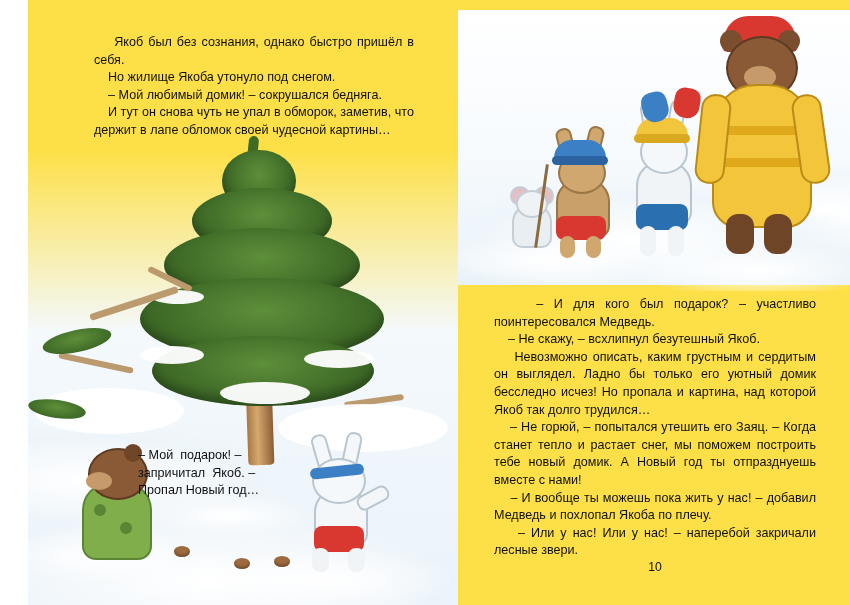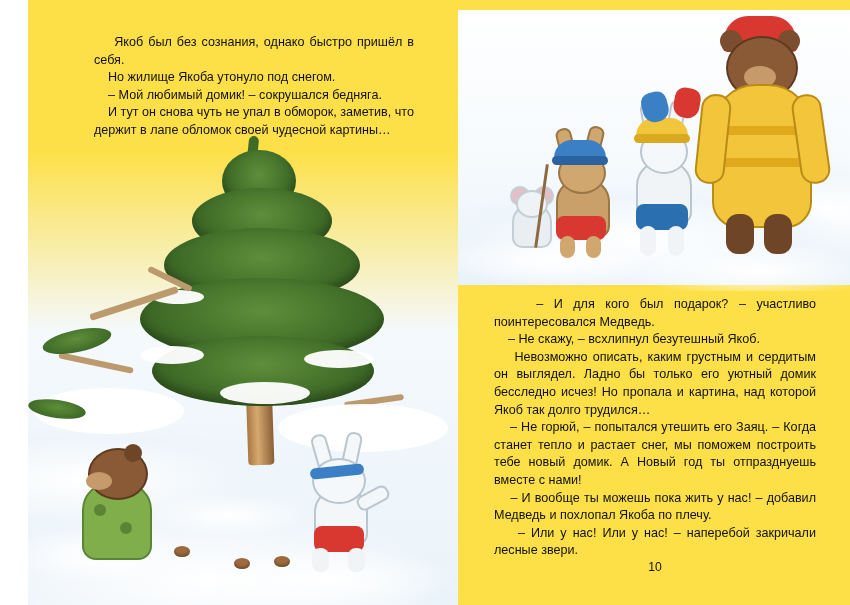--- a/index.html
+++ b/index.html
@@ -272,20 +272,21 @@
     <div class="sh band"></div>
     <div class="sh arm"></div>
     <div class="sh leg-l"></div>
     <div class="sh leg-r"></div>
   </div>
 
   <div class="cone" style="left:146px; top:546px;"></div>
   <div class="cone" style="left:206px; top:558px;"></div>
   <div class="cone" style="left:246px; top:556px;"></div>
 
+  <div class="callout">– Мой  подарок! – запричитал  Якоб. – Пропал Новый год…</div>
 
   <div class="fig mouse">
     <div class="sh ear-l"></div>
     <div class="sh ear-r"></div>
     <div class="sh body"></div>
     <div class="sh head"></div>
   </div>
 
   <div class="fig hareB">
     <div class="sh pole"></div>

